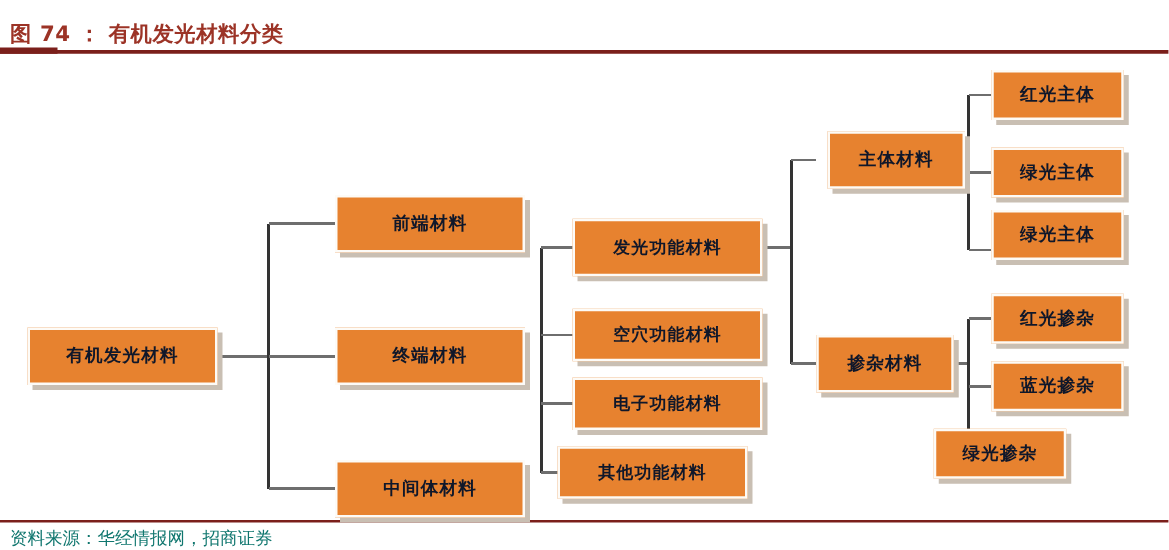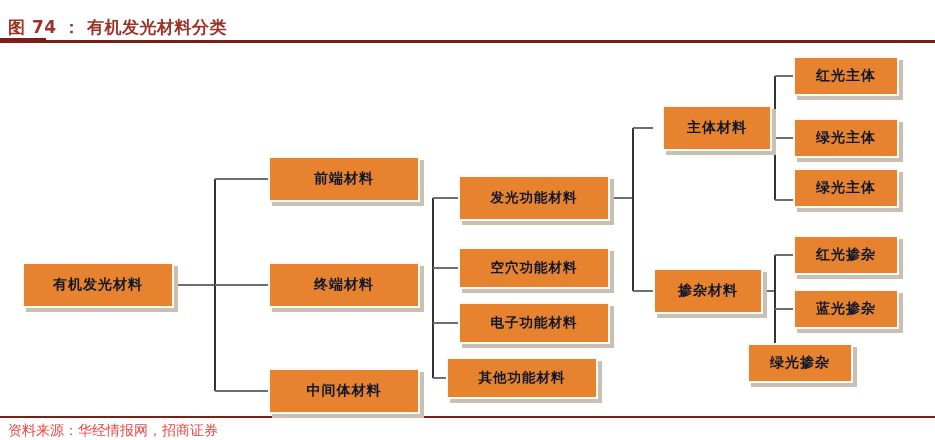--- a/index.html
+++ b/index.html
@@ -55,21 +55,21 @@
     top: 404px;
     width: 935px;
     height: 2px;
     background: #7b1f1b;
   }
   .fig-source {
     position: absolute;
     left: 8px;
     top: 410px;
     font-size: 14px;
-    color: #ef4444;
+    color: #0f766e;
     white-space: nowrap;
     font-family: "DejaVu Sans", "Liberation Sans", sans-serif;
   }
 
   
   #canvas {
     position: absolute;
     left: 0;
     top: 32px;
     width: 935px;

